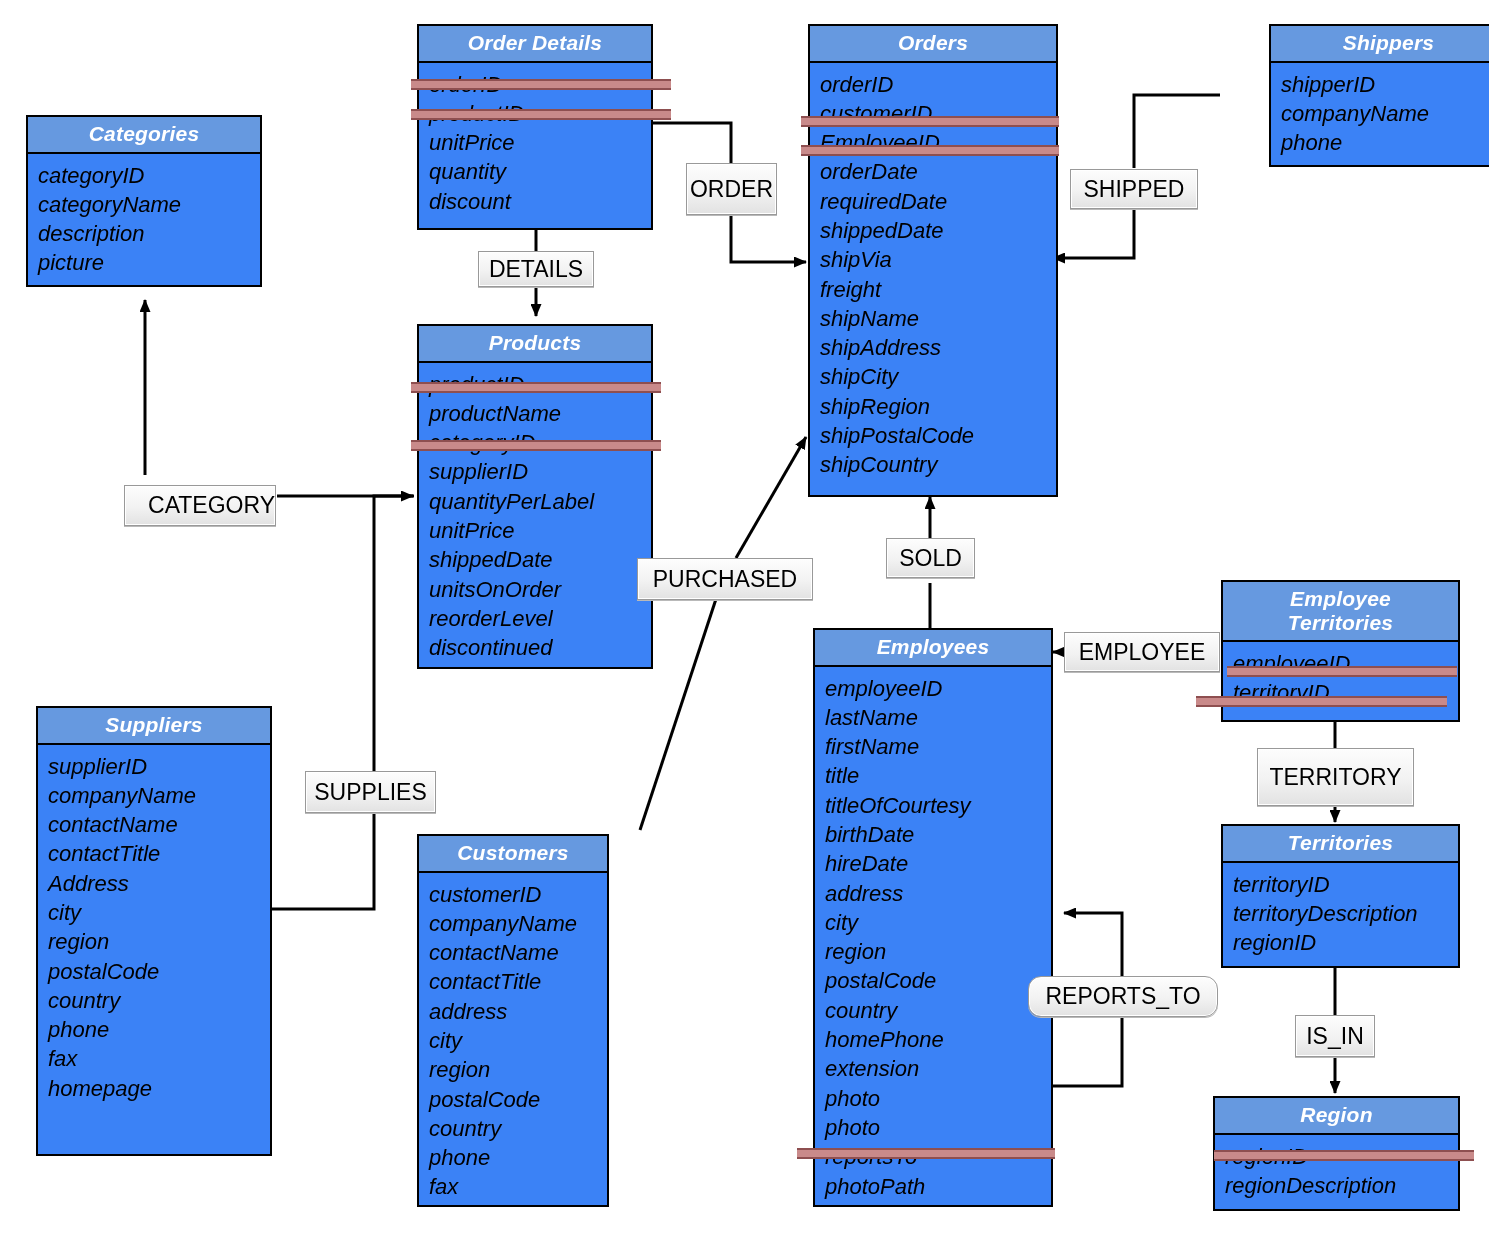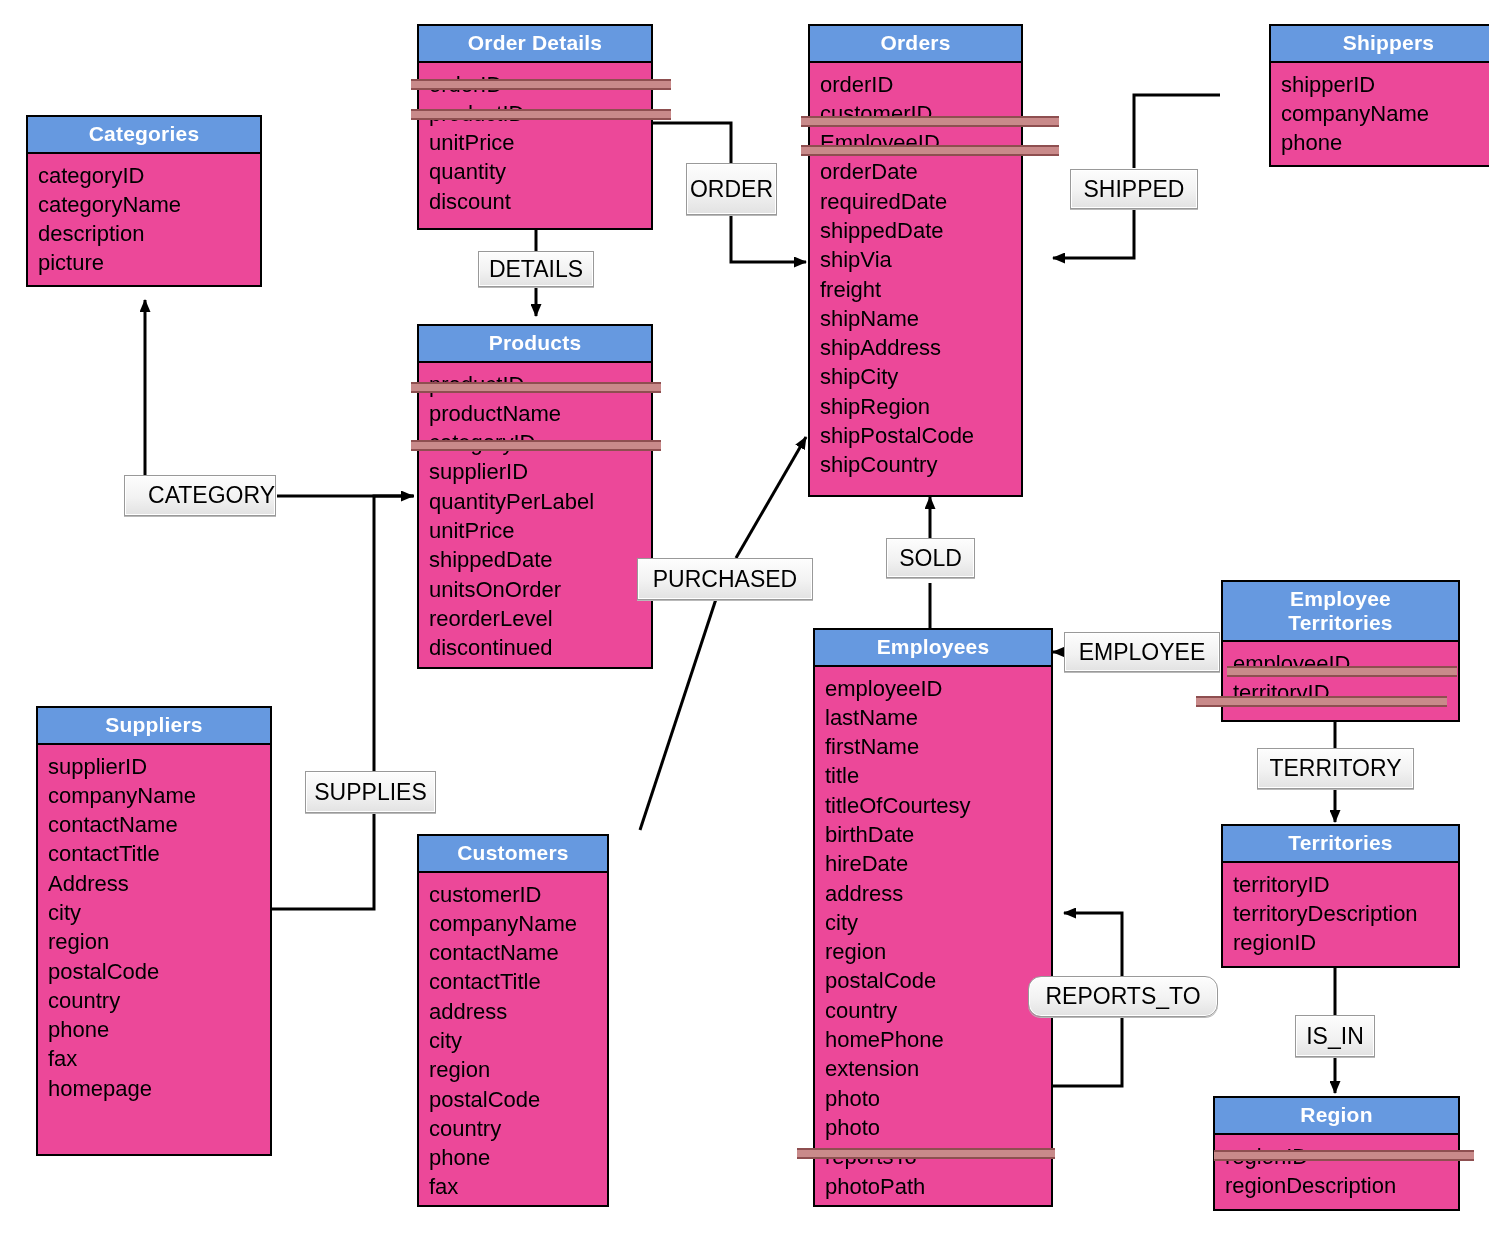--- a/index.html
+++ b/index.html
@@ -1,21 +1,21 @@
 <!DOCTYPE html>
 <html><head>
 <meta charset="utf-8">
 <style>
   html,body{margin:0;padding:0;background:#ffffff;}
   body{width:1489px;height:1235px;position:relative;overflow:hidden;
        font-family:"Liberation Sans","DejaVu Sans",sans-serif;}
   #canvas{position:absolute;left:0;top:0;width:1489px;height:1235px;}
 
   
-  .entity{position:absolute;box-sizing:border-box;border:2px solid #000;background:#ec4899;z-index:3;}
+  .entity{position:absolute;box-sizing:border-box;border:2px solid #000;background:#3b82f6;z-index:3;font-style:italic;}
   .entity .hdr{background:#6699e0;color:#fff;font-weight:bold;font-size:21px;text-align:center;
       padding:5px 2px 6px;border-bottom:2px solid #000;line-height:1.12;letter-spacing:.2px;}
   .entity .attrs{padding:7px 0 7px 10px;}
   .entity .attr{font-size:22px;line-height:29.3px;color:#000;white-space:nowrap;position:relative;}
 
   
   .keybar{position:absolute;height:11px;background:#c98a8a;border-top:2px solid #8e4f50;
       border-bottom:2px solid #8e4f50;box-sizing:border-box;z-index:6;}
 
   
@@ -92,21 +92,21 @@
       <div class="attr">orderID</div>
       <div class="attr">productID</div>
       <div class="attr">unitPrice</div>
       <div class="attr">quantity</div>
       <div class="attr">discount</div>
     </div>
   </div>
   <div class="keybar" style="left:411px;top:79px;width:260px;"></div>
   <div class="keybar" style="left:411px;top:109px;width:260px;"></div>
 
-  <div class="entity" style="left:808px;top:24px;width:215px;height:473px;">
+  <div class="entity" style="left:808px;top:24px;width:250px;height:473px;">
     <div class="hdr">Orders</div>
     <div class="attrs">
       <div class="attr">orderID</div>
       <div class="attr">customerID</div>
       <div class="attr">EmployeeID</div>
       <div class="attr">orderDate</div>
       <div class="attr">requiredDate</div>
       <div class="attr">shippedDate</div>
       <div class="attr">shipVia</div>
       <div class="attr">freight</div>
@@ -244,41 +244,41 @@
   </div>
 
   <div class="rel" style="left:478px;top:251px;width:116px;height:36px;">
     <span>DETAILS</span>
   </div>
 
   <div class="rel" style="left:1070px;top:169px;width:128px;height:40px;">
     <span>SHIPPED</span>
   </div>
 
-  <div class="rel" style="left:124px;top:475px;width:152px;height:41px;padding-left:32px;">
+  <div class="rel" style="left:124px;top:485px;width:152px;height:41px;padding-left:32px;">
     <span>CATEGORY</span>
   </div>
 
   <div class="rel" style="left:305px;top:771px;width:131px;height:42px;">
     <span>SUPPLIES</span>
   </div>
 
   <div class="rel" style="left:637px;top:558px;width:176px;height:42px;">
     <span>PURCHASED</span>
   </div>
 
   <div class="rel" style="left:886px;top:538px;width:89px;height:40px;">
     <span>SOLD</span>
   </div>
 
   <div class="rel" style="left:1064px;top:632px;width:156px;height:40px;">
     <span>EMPLOYEE</span>
   </div>
 
-  <div class="rel" style="left:1257px;top:748px;width:157px;height:41px;">
+  <div class="rel" style="left:1257px;top:748px;width:157px;height:58px;">
     <span>TERRITORY</span>
   </div>
 
   <div class="rel" style="left:1295px;top:1015px;width:80px;height:42px;">
     <span>IS_IN</span>
   </div>
 
   <div class="rel" style="left:1028px;top:976px;width:190px;height:41px;border-radius:13px;">
     <span>REPORTS_TO</span>
   </div>

